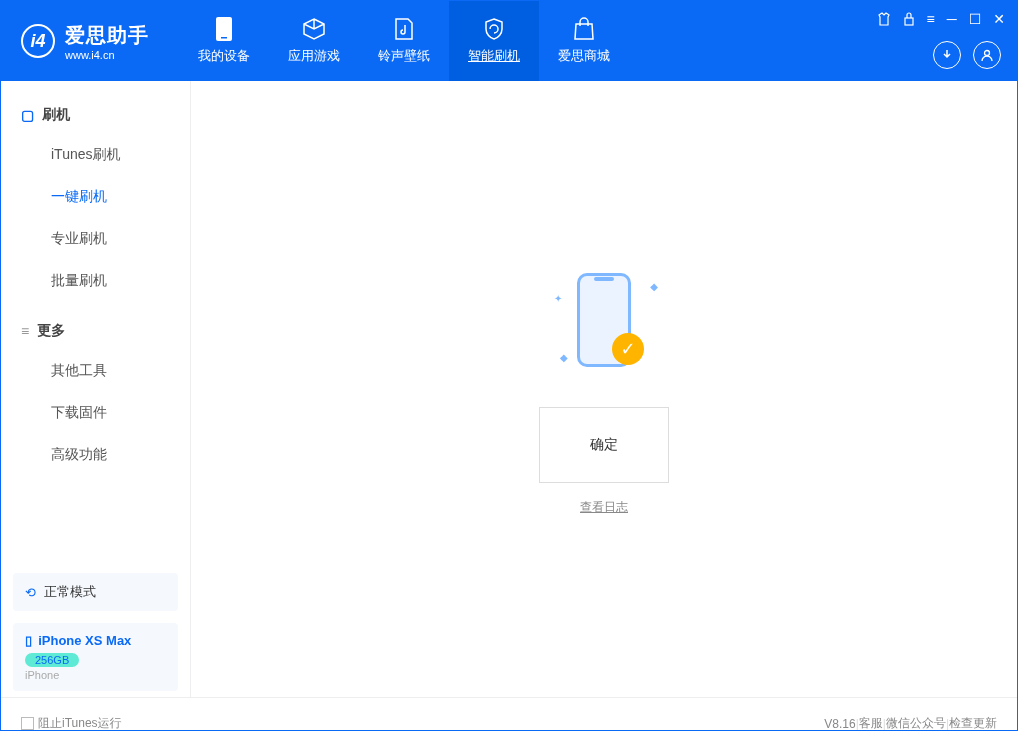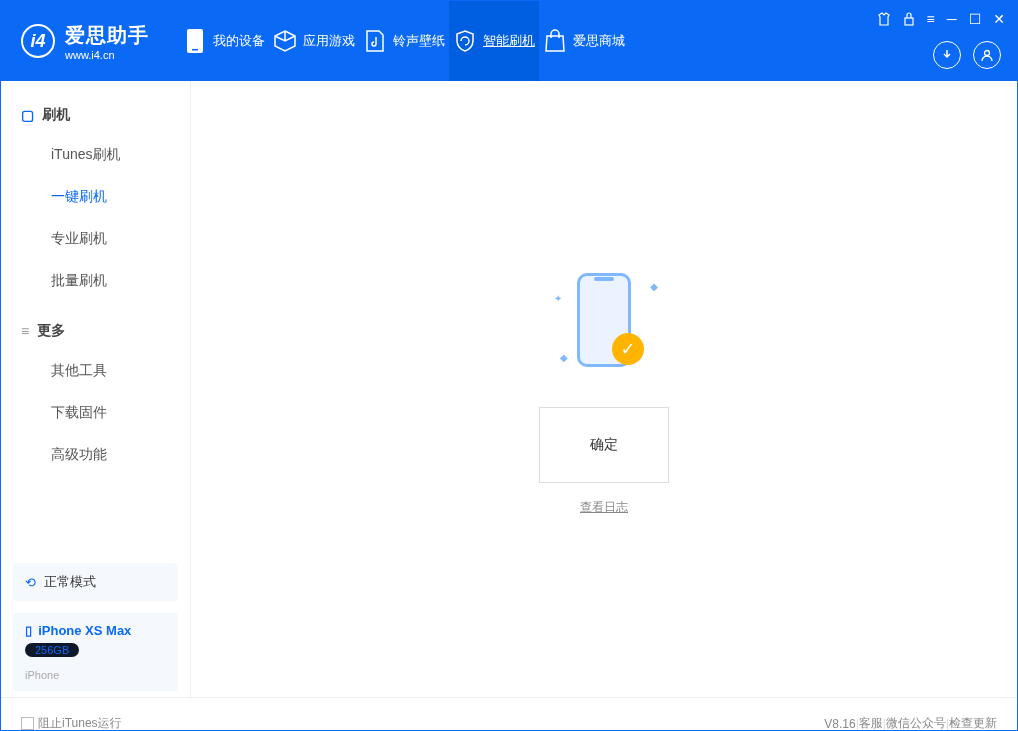--- a/index.html
+++ b/index.html
@@ -4,37 +4,37 @@
 <style>
 * { margin: 0; padding: 0; box-sizing: border-box; font-family: "Microsoft YaHei", sans-serif; }
 body { background: #fff; width: 1018px; height: 731px; overflow: hidden; border: 1px solid #0a6af6; }
 .header { background: #0a6af6; height: 80px; display: flex; align-items: center; padding: 0 20px; position: relative; }
 .logo-area { display: flex; align-items: center; gap: 10px; margin-right: 30px; }
 .logo-circle { width: 34px; height: 34px; border: 2px solid #fff; border-radius: 50%; display: flex; align-items: center; justify-content: center; color: #fff; font-weight: bold; font-style: italic; font-size: 18px; }
 .logo-text { color: #fff; }
 .logo-title { font-size: 20px; font-weight: bold; letter-spacing: 1px; }
 .logo-sub { font-size: 11px; }
 .nav { display: flex; }
-.nav-item { width: 90px; height: 80px; display: flex; flex-direction: row; align-items: center; justify-content: center; color: #fff; font-size: 13px; cursor: pointer; gap: 6px; }
+.nav-item { width: 90px; height: 80px; display: flex; flex-direction: column; align-items: center; justify-content: center; color: #fff; font-size: 13px; cursor: pointer; gap: 6px; }
 .nav-item.active { background: #005ee0; text-decoration: underline; }
 .nav-icon { width: 24px; height: 24px; display: flex; align-items: center; justify-content: center; }
 .header-right { position: absolute; right: 12px; top: 10px; display: flex; gap: 12px; color: #fff; align-items: center; }
 .header-right-bottom { position: absolute; right: 16px; bottom: 12px; display: flex; gap: 12px; }
 .win-btn { cursor: pointer; color: #fff; font-size: 14px; }
 .circle-btn { width: 28px; height: 28px; border: 1.5px solid #fff; border-radius: 50%; display: flex; align-items: center; justify-content: center; cursor: pointer; }
 .body-area { display: flex; height: 616px; }
 .sidebar { width: 190px; border-right: 1px solid #eee; padding-top: 15px; display: flex; flex-direction: column; }
 .side-section { margin-bottom: 10px; }
 .side-header { display: flex; align-items: center; gap: 8px; padding: 10px 20px; color: #444; font-size: 14px; font-weight: bold; }
 .side-item { padding: 12px 20px 12px 50px; color: #555; font-size: 14px; cursor: pointer; }
 .side-item.active { color: #0a6af6; }
 .device-box { margin: 6px 12px; background: #f5f8fc; border-radius: 4px; padding: 10px 12px; font-size: 13px; color: #333; display: flex; align-items: center; gap: 8px; }
 .device-box2 { margin: 6px 12px; background: #f5f8fc; border-radius: 4px; padding: 10px 12px; font-size: 13px; }
 .device-name { color: #0a6af6; font-weight: bold; margin-bottom: 4px; display: flex; align-items: center; gap: 6px; }
-.storage-badge { display: inline-block; background: #0f172a; color: #0a6af6; border-radius: 10px; padding: 1px 10px; font-size: 11px; margin-bottom: 12px; }
+.storage-badge { display: inline-block; background: #5eead4; color: #0a6af6; border-radius: 10px; padding: 1px 10px; font-size: 11px; margin-bottom: 2px; }
 .device-type { color: #aaa; font-size: 11px; }
 .checkbox-row { border: 2px solid #e74c3c; margin: 14px 10px 0 10px; padding: 8px; display: flex; gap: 14px; font-size: 12px; color: #888; }
 .chk { display: flex; align-items: center; gap: 4px; }
 .chk-box { width: 13px; height: 13px; border: 1px solid #bbb; }
 .spacer { flex: 1; }
 .content { flex: 1; display: flex; flex-direction: column; align-items: center; justify-content: center; }
 .phone-illus { position: relative; width: 120px; height: 120px; margin-bottom: 24px; }
 .phone-shape { width: 54px; height: 94px; border: 3px solid #7fb8ff; border-radius: 10px; position: absolute; left: 33px; top: 10px; background: #eaf3ff; }
 .phone-notch { width: 20px; height: 4px; background: #7fb8ff; border-radius: 2px; position: absolute; left: 50px; top: 14px; }
 .check-badge { width: 32px; height: 32px; background: #ffb400; border-radius: 50%; position: absolute; right: 20px; bottom: 18px; display: flex; align-items: center; justify-content: center; color: #fff; font-size: 18px; }

